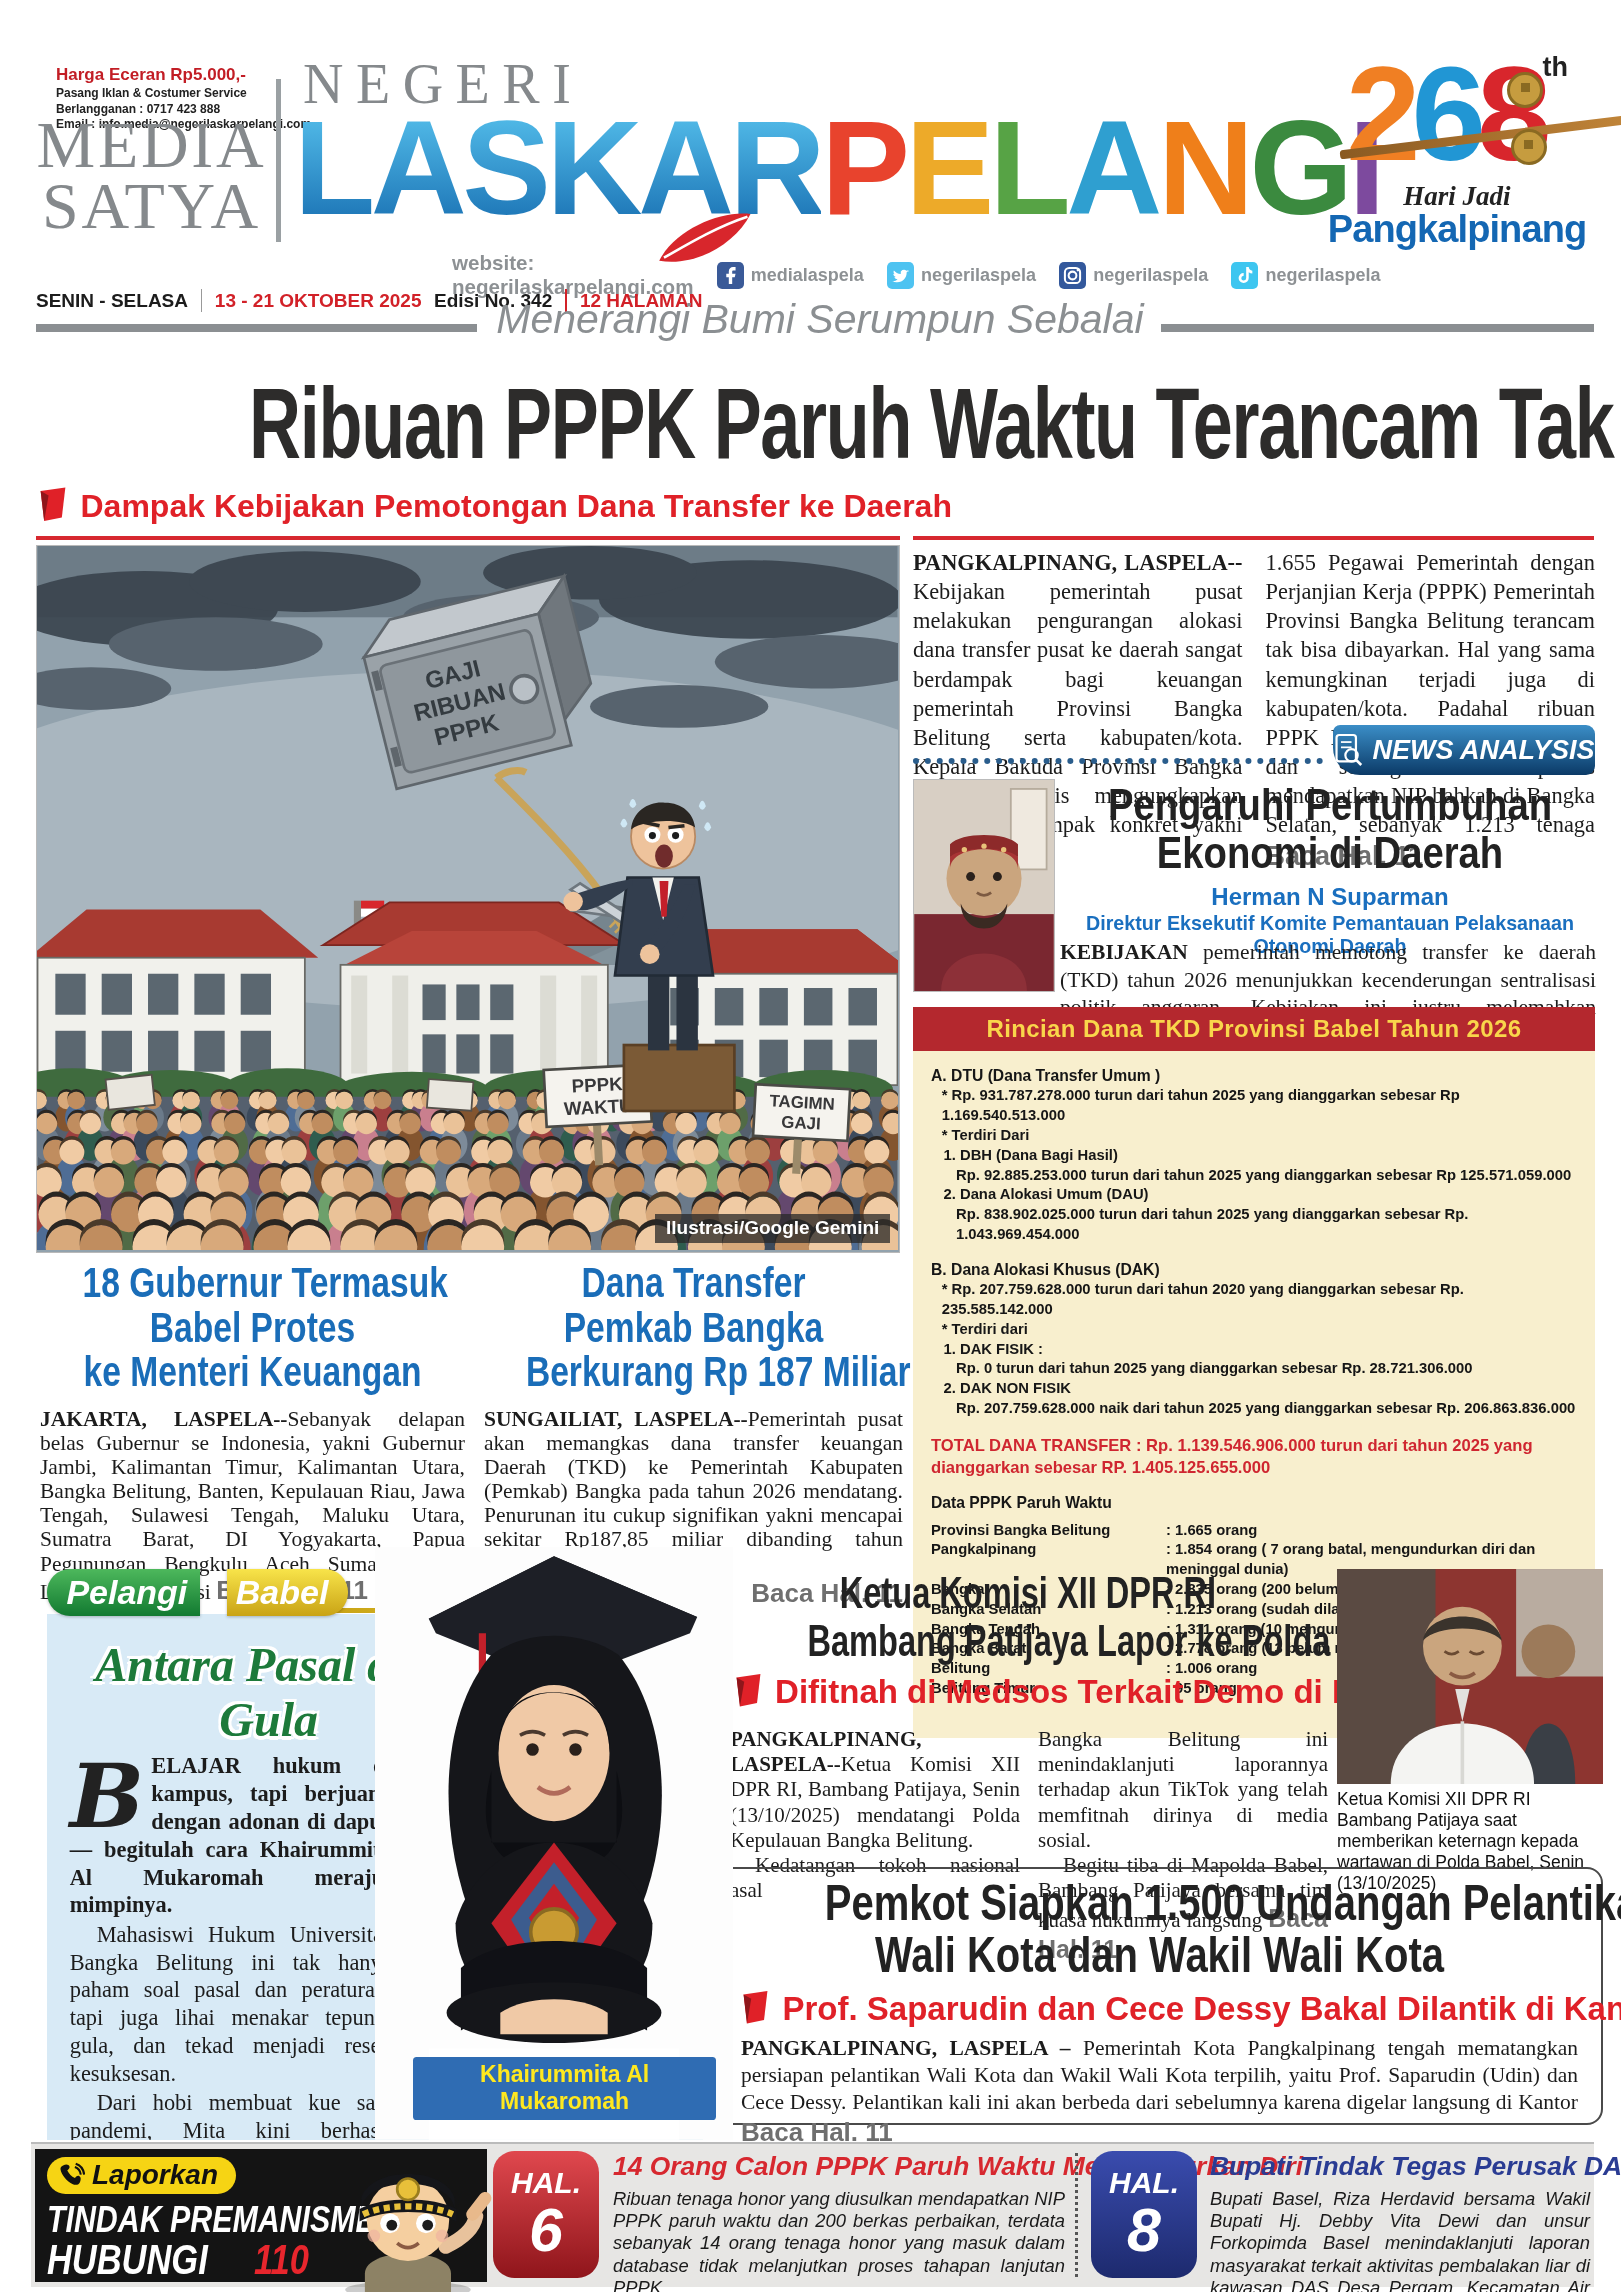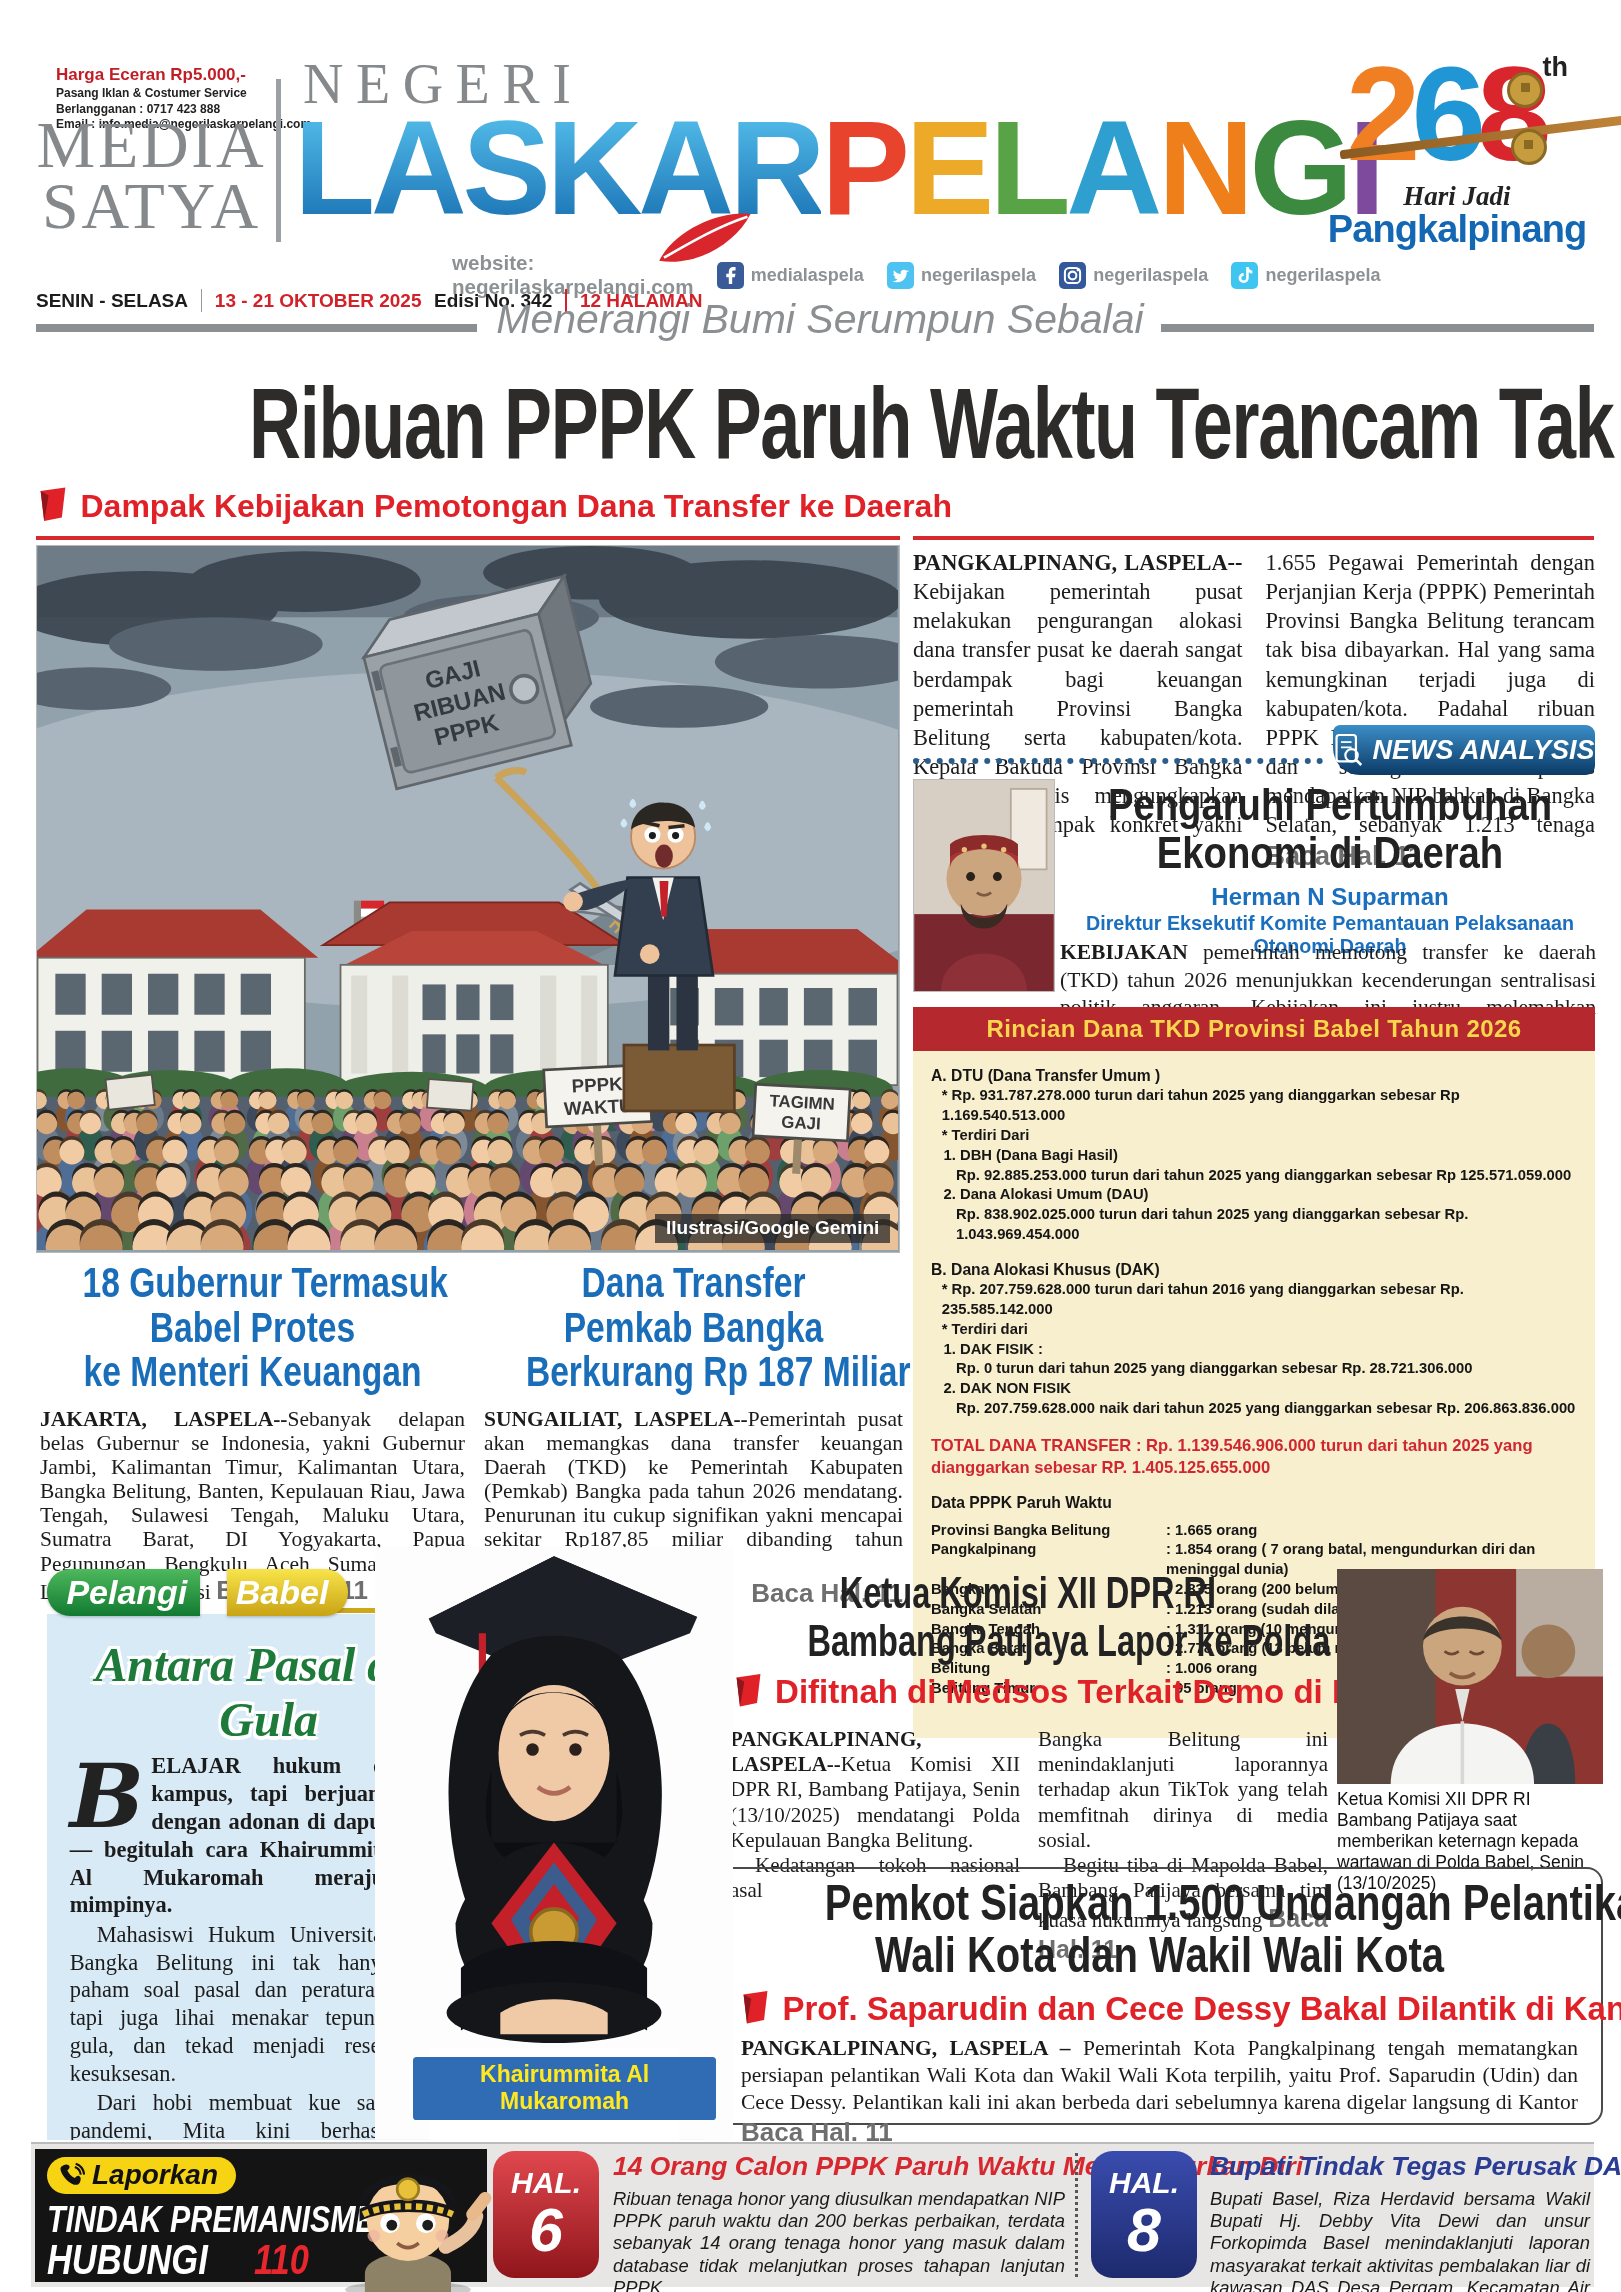--- a/index.html
+++ b/index.html
@@ -1067,21 +1067,21 @@
     <div class="dbbody">
       <div class="dbsec">A. DTU  (Dana Transfer Umum )</div>
       <div class="ia">* Rp. 931.787.278.000 turun dari tahun 2025 yang dianggarkan sebesar Rp 1.169.540.513.000</div>
       <div class="ia">* Terdiri Dari</div>
       <div class="ib">1. DBH (Dana Bagi Hasil)</div>
       <div class="ic">Rp. 92.885.253.000 turun dari tahun 2025 yang dianggarkan sebesar Rp 125.571.059.000</div>
       <div class="ib">2. Dana Alokasi Umum (DAU)</div>
       <div class="ic">Rp. 838.902.025.000 turun dari tahun 2025 yang dianggarkan sebesar Rp. 1.043.969.454.000</div>
       <div class="dbgap"></div>
       <div class="dbsec">B. Dana Alokasi Khusus (DAK)</div>
-      <div class="ia">* Rp. 207.759.628.000 turun dari tahun 2016 yang dianggarkan sebesar Rp. 235.585.142.000</div>
+      <div class="ia">* Rp. 207.759.628.000 turun dari tahun 2020 yang dianggarkan sebesar Rp. 235.585.142.000</div>
       <div class="ia">* Terdiri dari</div>
       <div class="ib">1. DAK FISIK :</div>
       <div class="ic">Rp. 0 turun dari tahun 2025 yang dianggarkan sebesar Rp. 28.721.306.000</div>
       <div class="ib">2. DAK NON FISIK</div>
       <div class="ic">Rp. 207.759.628.000 naik dari tahun 2025 yang dianggarkan sebesar Rp. 206.863.836.000</div>
       <div class="dbgap"></div>
       <div class="dbtotal">TOTAL DANA TRANSFER : Rp. 1.139.546.906.000 turun dari tahun 2025 yang dianggarkan sebesar RP. 1.405.125.655.000</div>
       <div class="dbgap"></div>
       <div class="dbsec">Data PPPK Paruh Waktu</div>
       <div class="dbgap" style="height:7.2px;"></div>

